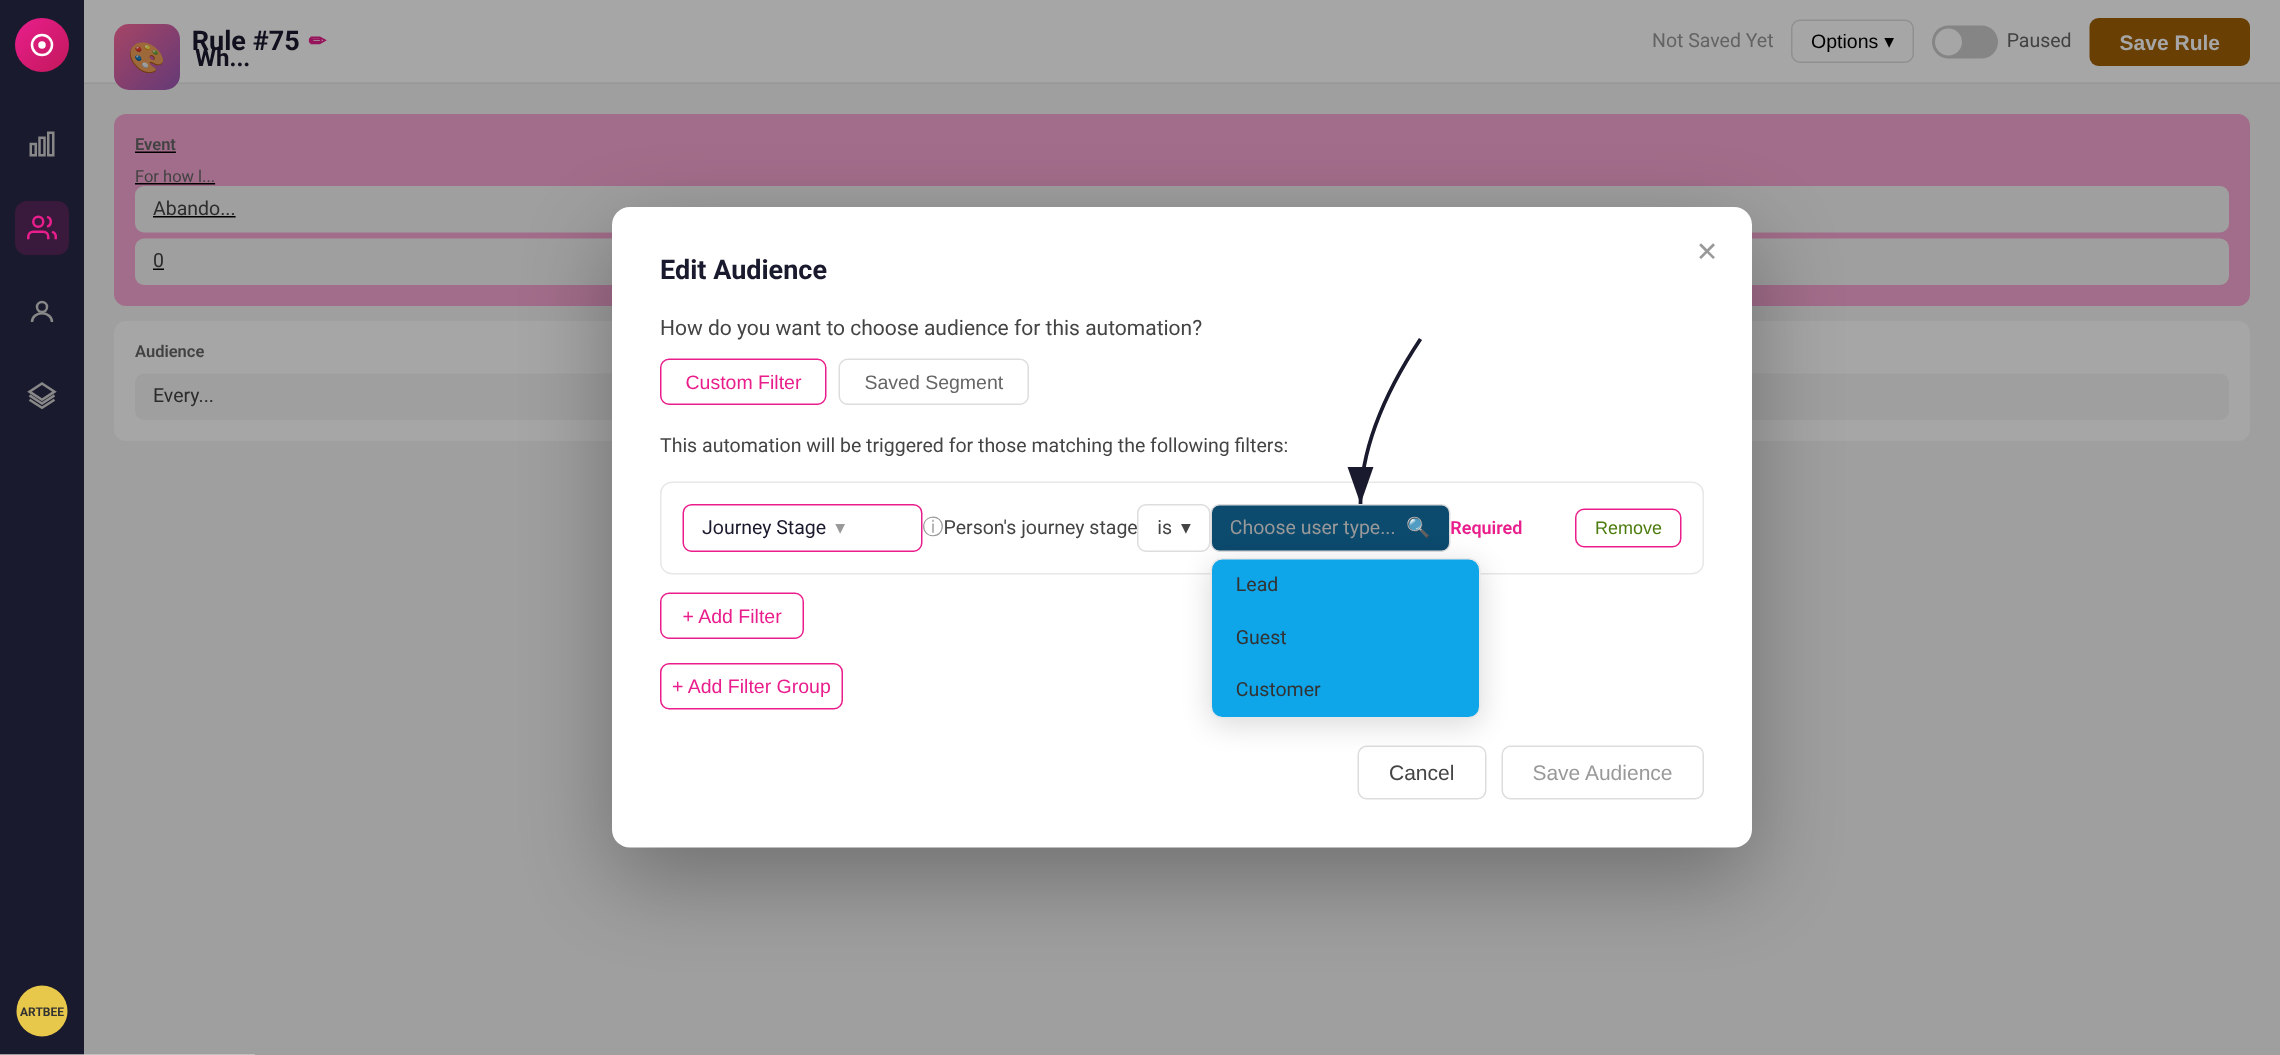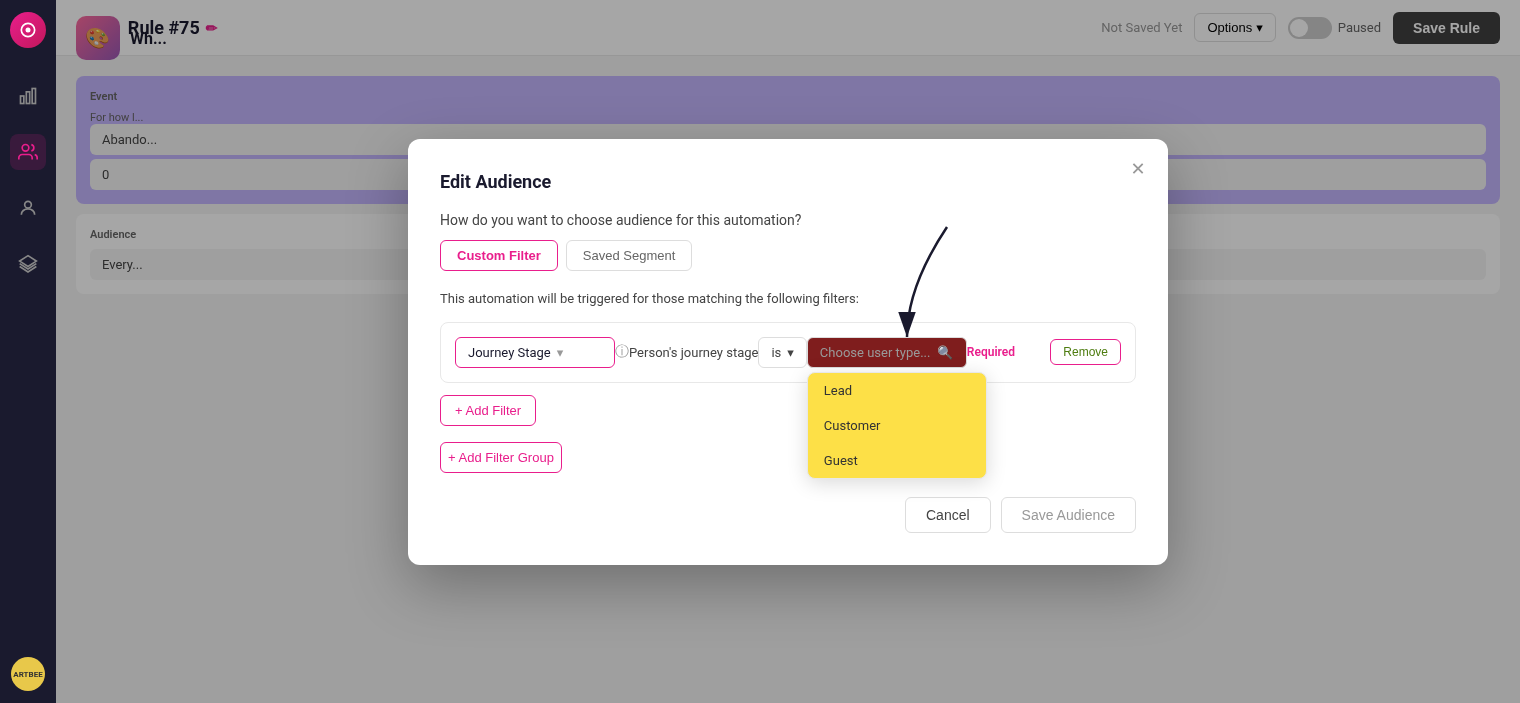--- a/index.html
+++ b/index.html
@@ -146,21 +146,21 @@
       width: 18px;
       height: 18px;
       background: white;
       border-radius: 50%;
       position: absolute;
       top: 2px;
       left: 2px;
       transition: left 0.2s;
     }
     .save-rule-btn {
-      background: #404040;
+      background: #a16207;
       color: white;
       border: none;
       border-radius: 6px;
       padding: 8px 20px;
       font-size: 14px;
       font-weight: 600;
       cursor: pointer;
     }
     .add-trigger-btn {
       display: flex;
@@ -230,21 +230,20 @@
     .filter-type-btn {
       padding: 7px 16px;
       border-radius: 6px;
       font-size: 13px;
       cursor: pointer;
     }
     .filter-type-btn.active {
       background: none;
       border: 1.5px solid #e91e8c;
       color: #e91e8c;
-      font-weight: bold;
     }
     .filter-type-btn.inactive {
       background: none;
       border: 1.5px solid #ddd;
       color: #666;
     }
     .trigger-desc {
       font-size: 13px;
       color: #444;
       margin-bottom: 16px;
@@ -294,21 +293,21 @@
       display: flex;
       align-items: center;
       gap: 6px;
     }
     .user-type-input {
       padding: 7px 12px;
       border: 1px solid #ddd;
       border-radius: 6px;
       font-size: 13px;
       color: #999;
-      background: #7f1d1d;
+      background: #0c4a6e;
       display: flex;
       align-items: center;
       gap: 6px;
       min-width: 160px;
       position: relative;
     }
     .required-label {
       color: #e91e8c;
       font-size: 12px;
       font-weight: 600;
@@ -376,21 +375,21 @@
       color: #999;
       font-size: 14px;
       cursor: pointer;
     }
 
     
     .dropdown-menu {
       position: absolute;
       top: calc(100% + 4px);
       left: 0;
-      background: #fde047;
+      background: #0ea5e9;
       border: 1px solid #e8e8e8;
       border-radius: 8px;
       box-shadow: 0 4px 20px rgba(0,0,0,0.15);
       width: 180px;
       z-index: 200;
       overflow: hidden;
     }
     .dropdown-item {
       padding: 10px 16px;
       font-size: 13px;
@@ -484,21 +483,21 @@
       <button class="save-rule-btn">Save Rule</button>
     </div>
   </div>
 
   <div class="bg-content">
     <div style="padding:16px 20px;">
       <div style="display:flex;align-items:center;gap:10px;margin-bottom:16px;">
         <div style="width:44px;height:44px;background:linear-gradient(135deg,#ff6b9d,#9b59b6);border-radius:10px;display:flex;align-items:center;justify-content:center;font-size:20px;">🎨</div>
         <span style="font-size:16px;font-weight:700;color:#1a1a2e;">Wh...</span>
       </div>
-      <div style="background:#c4b5fd;border-radius:8px;padding:14px;margin-bottom:10px;">
+      <div style="background:#f9a8d4;border-radius:8px;padding:14px;margin-bottom:10px;text-decoration:underline;">
         <div style="font-size:11px;font-weight:600;color:#666;margin-bottom:8px;">Event</div>
         <div style="font-size:11px;color:#666;margin-top:8px;">For how l...</div>
         <div style="background:#f5f5f5;border-radius:6px;padding:8px 12px;font-size:13px;color:#444;">Abando...</div>
         <div style="background:#f5f5f5;border-radius:6px;padding:8px 12px;font-size:13px;color:#444;margin-top:4px;">0</div>
       </div>
       <div style="background:white;border-radius:8px;padding:14px;margin-bottom:10px;">
         <div style="font-size:11px;font-weight:600;color:#666;margin-bottom:8px;">Audience</div>
         <div style="background:#f5f5f5;border-radius:6px;padding:8px 12px;font-size:13px;color:#444;">Every...</div>
       </div>
       <div style="display:flex;justify-content:center;margin-top:16px;">
@@ -536,22 +535,22 @@
           <span>▾</span>
         </div>
         <div style="position:relative;">
           <div class="user-type-input">
             <span>Choose user type...</span>
             <span style="margin-left:auto;color:#bbb;">🔍</span>
           </div>
 
           <div class="dropdown-menu">
             <div class="dropdown-item">Lead</div>
+            <div class="dropdown-item">Guest</div>
             <div class="dropdown-item">Customer</div>
-            <div class="dropdown-item">Guest</div>
           </div>
 
           <svg class="arrow-annotation" style="position:absolute;top:-120px;left:60px;width:150px;height:160px;pointer-events:none;z-index:202;">
             <defs>
               <marker id="arrowhead" markerWidth="10" markerHeight="7" refX="10" refY="3.5" orient="auto">
                 <polygon points="0 0, 10 3.5, 0 7" fill="#1a1a2e"></polygon>
               </marker>
             </defs>
             <path d="M 80 10 C 60 40, 40 80, 40 120" stroke="#1a1a2e" stroke-width="2.5" fill="none" marker-end="url(#arrowhead)"></path>
           </svg>

